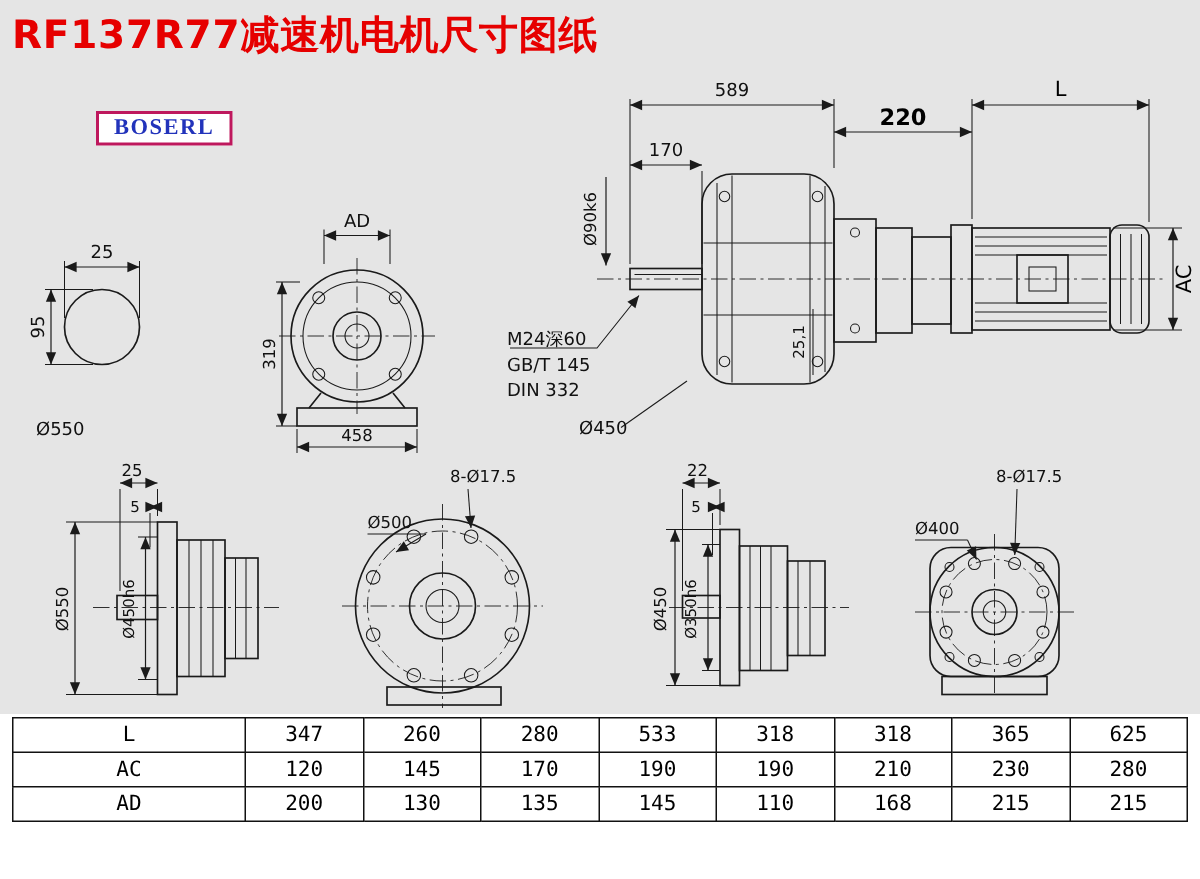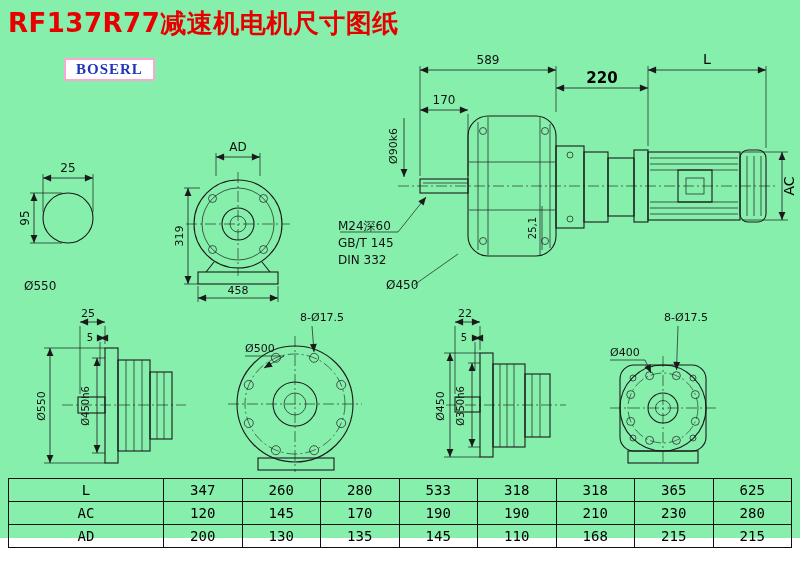--- a/index.html
+++ b/index.html
@@ -1,21 +1,21 @@
 <!DOCTYPE html>
 <html><head>
 <meta charset="utf-8">
 <style>
   * { margin:0; padding:0; box-sizing:border-box; }
   html,body { width:800px; height:586px; }
   body { background:#fff; font-family:"DejaVu Sans", sans-serif; position:relative; overflow:hidden; }
-  .page { position:relative; width:800px; height:538px; background:#86efac; }
+  .page { position:relative; width:800px; height:476px; background:#e5e5e5; }
   .title { position:absolute; left:8px; top:6px; font-size:26px; font-weight:bold; color:#e60000;
            font-family:"DejaVu Sans", sans-serif; letter-spacing:0.5px; white-space:nowrap; }
-  .logo { position:absolute; left:64px; top:58px; border:2px solid #f9a8d4; padding:1px 10px;
+  .logo { position:absolute; left:64px; top:74px; border:2px solid #be185d; padding:1px 10px;
           font-family:"Liberation Serif", serif; font-size:15px; font-weight:bold;
           color:#2233bb; letter-spacing:1px; background:#fff; }
   svg.drawing { position:absolute; left:0; top:0; display:block; }
 
   .ln   { stroke:#1a1a1a; stroke-width:1.1; fill:none; }
   .thin { stroke:#1a1a1a; stroke-width:0.7; fill:none; }
   .dim  { stroke:#1a1a1a; stroke-width:0.8; fill:none; }
   .cl   { stroke:#1a1a1a; stroke-width:0.6; stroke-dasharray:11 3 2 3; fill:none; }
   text.d  { font:11px "DejaVu Sans", sans-serif; fill:#111; }
   text.d2 { font:12px "DejaVu Sans", sans-serif; fill:#111; }

